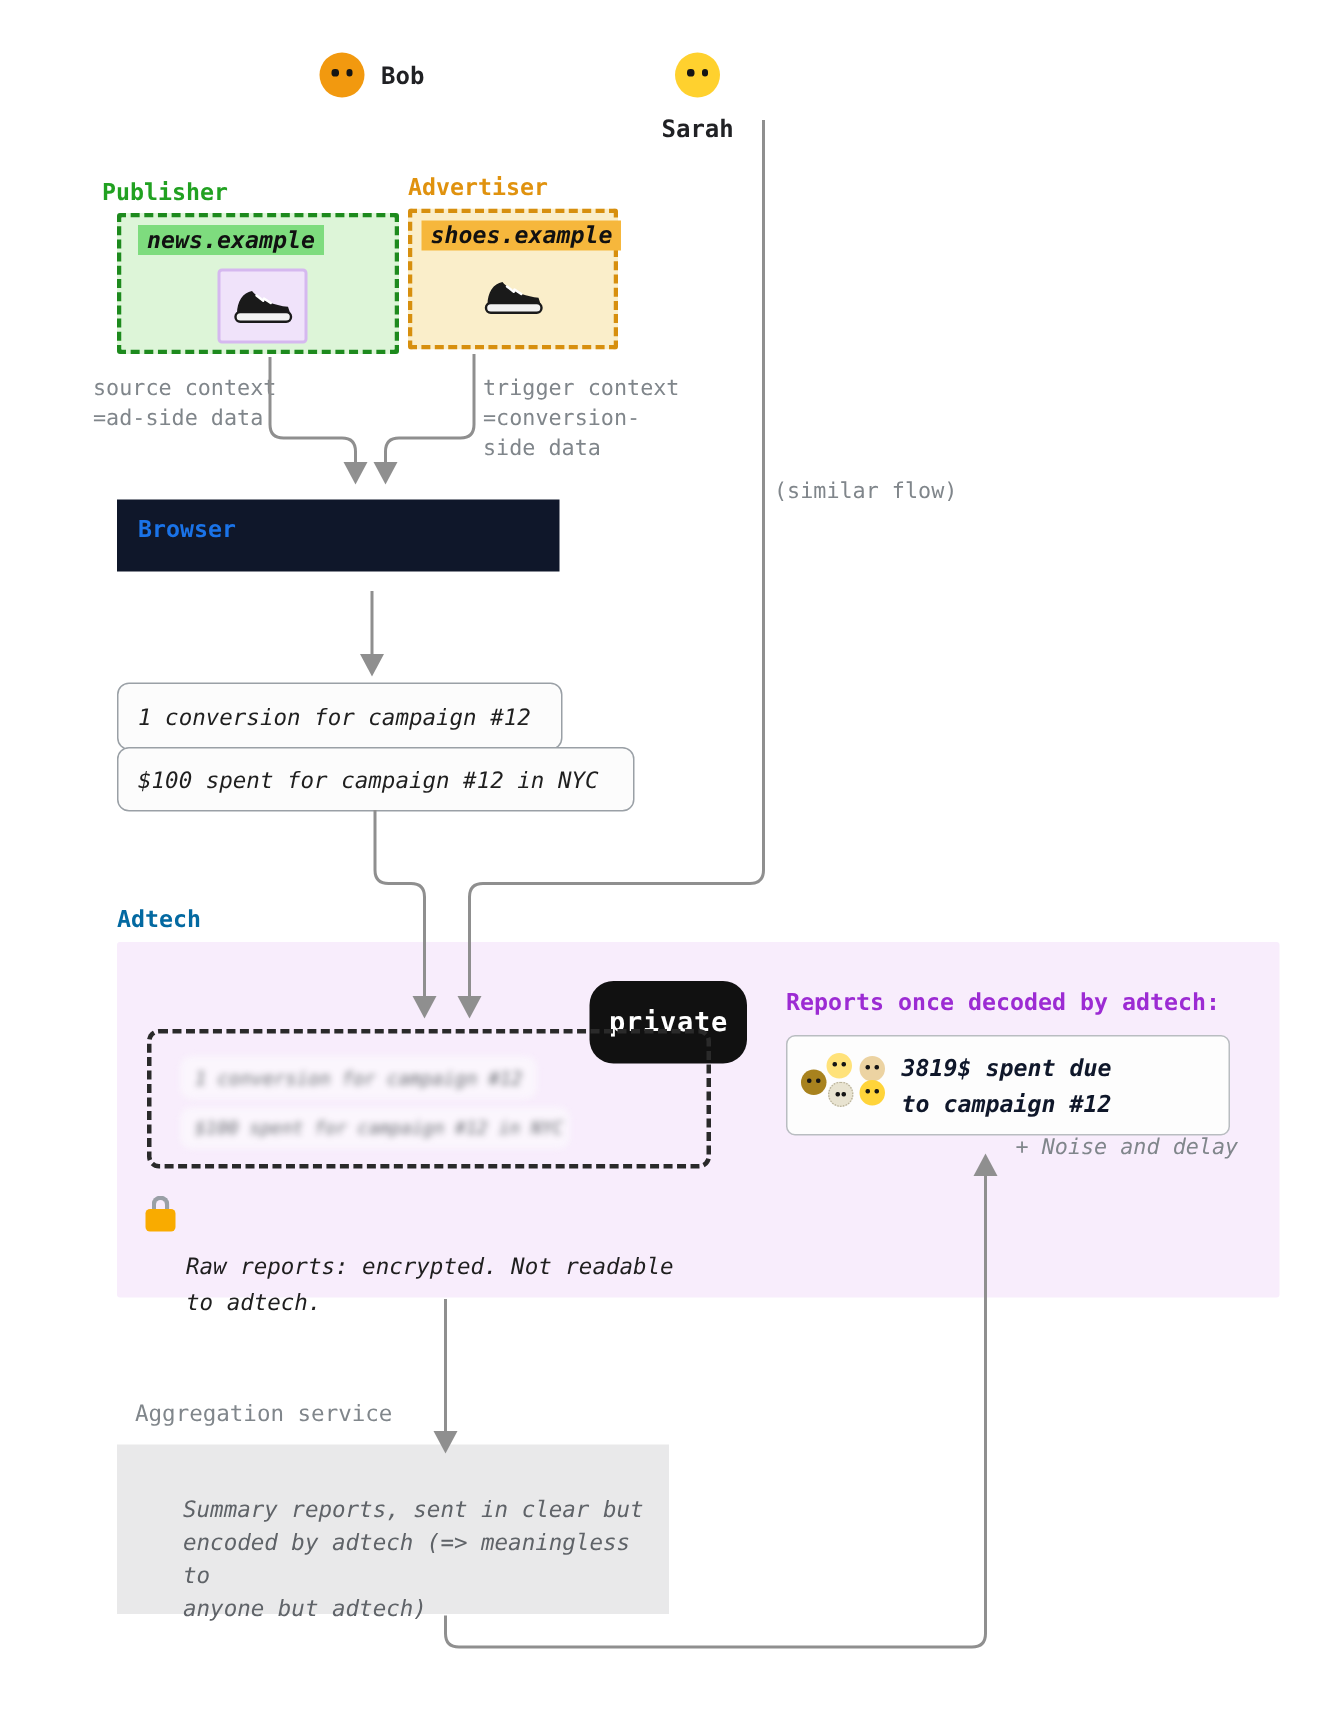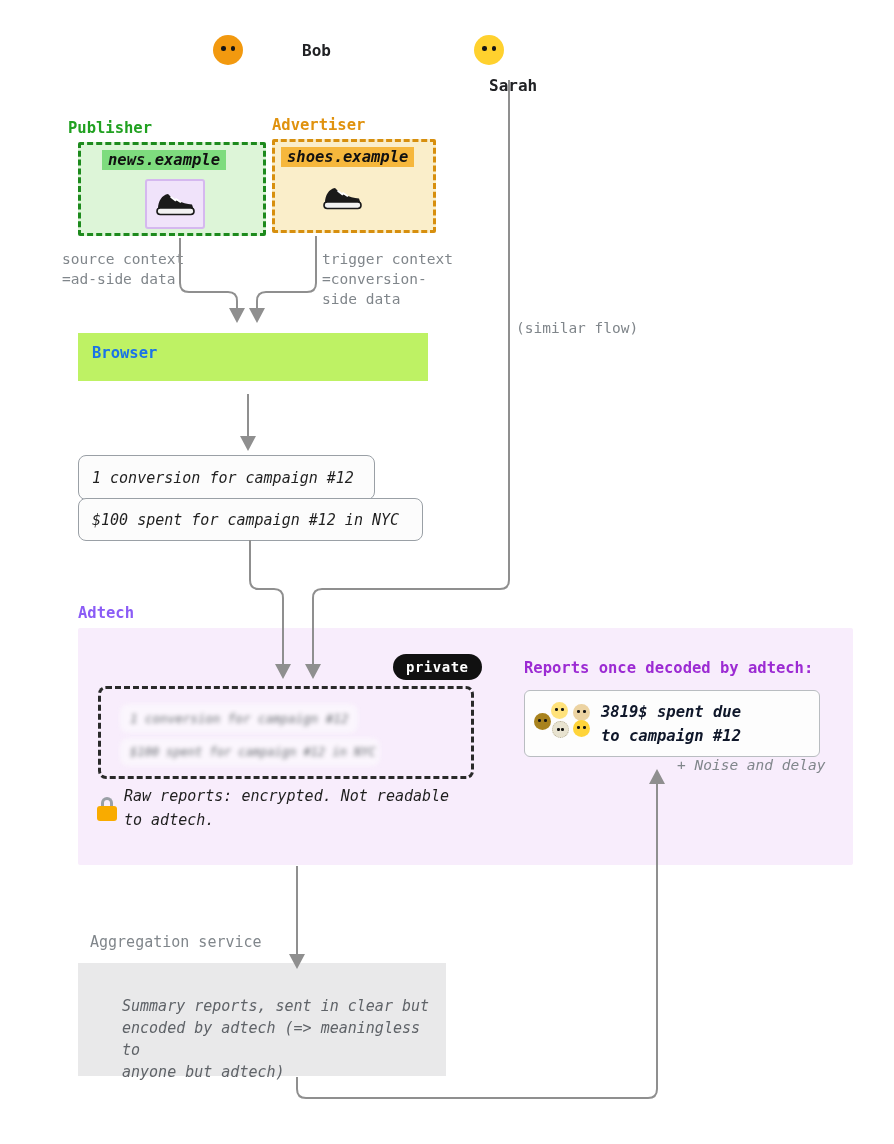--- a/index.html
+++ b/index.html
@@ -13,53 +13,53 @@
   
   .actor{display:flex;align-items:center;gap:11px;}
   .face{position:relative;border-radius:50%;}
   .face-lg{width:30px;height:30px;}
   .eye{position:absolute;background:#151515;border-radius:50%;}
   .face-lg .eye{width:4.5px;height:4.5px;top:11px;}
   .face-lg .eye-l{left:8px;}
   .face-lg .eye-r{right:8px;}
   .bob-face{background:#f2990f;}
   .sarah-face{background:#ffd12e;}
-  .actor-name{font-weight:bold;font-size:16px;color:#202124;margin-left:48px;}
+  .actor-name{font-weight:bold;font-size:16px;color:#202124;}
 
   
   .sec-label{font-weight:bold;font-size:15.5px;}
   .lbl-green{color:#21a121;}
   .lbl-orange{color:#e0920e;}
-  .lbl-purple{color:#8b5cf6;}
+  .lbl-purple{color:#0369a1;}
   .lbl-gray{color:#80868b;font-weight:normal;font-size:15px;margin-left:12px;}
 
   
   .pub-box{left:78px;top:142px;width:188px;height:94px;background:#ddf5d8;border:3px dashed #1d8a1d;border-radius:2px;box-sizing:border-box;}
-  .adv-box{left:272px;top:139px;width:164px;height:94px;background:#faeeca;border:3px dashed #d78f0e;border-radius:2px;box-sizing:border-box;}
+  .adv-box{left:272px;top:139px;width:140px;height:94px;background:#faeeca;border:3px dashed #d78f0e;border-radius:2px;box-sizing:border-box;}
   .site-chip{display:inline-block;font-style:italic;font-weight:bold;font-size:15.5px;color:#111;padding:1px 6px;}
   .chip-green{background:#7edc7e;}
   .chip-orange{background:#f6b73c;}
   .ad-frame{position:absolute;left:64px;top:34px;width:60px;height:50px;background:#f0e3fa;border:2px solid #d5b8ef;border-radius:3px;display:flex;align-items:center;justify-content:center;box-sizing:border-box;}
   .shoe-wrap{display:flex;align-items:center;justify-content:center;}
 
   
   .note{color:#80868b;font-size:14.5px;line-height:20px;}
 
   
-  .browser-box{left:78px;top:333px;width:350px;height:48px;background:#bef264;box-sizing:border-box;padding:10px 0 0 14px;}
+  .browser-box{left:78px;top:333px;width:295px;height:48px;background:#0f172a;box-sizing:border-box;padding:10px 0 0 14px;}
   .browser-label{color:#1a73e8;font-weight:bold;font-size:15.5px;}
 
   
   .report-pill{background:#fcfcfc;border:1.5px solid #9aa0a6;border-radius:8px;box-sizing:border-box;
     font-style:italic;font-size:15px;color:#1f1f1f;display:flex;align-items:center;padding-left:13px;}
 
   
   .adtech-box{left:78px;top:628px;width:775px;height:237px;background:#f8edfc;border-radius:2px;}
-  .private-badge{left:393px;top:654px;background:#111111;color:#ffffff;font-weight:bold;font-size:14px;
-    padding:5px 13px;border-radius:16px;letter-spacing:0.5px;}
+  .private-badge{left:393px;top:654px;background:#111111;color:#ffffff;font-weight:bold;font-size:18px;
+    padding:17px 13px;border-radius:16px;letter-spacing:0.5px;}
   .encrypted-frame{left:98px;top:686px;width:376px;height:93px;border:3px dashed #2a2a2a;border-radius:8px;box-sizing:border-box;}
   .blur-pill{position:absolute;background:rgba(252,250,253,0.65);border-radius:8px;display:flex;align-items:center;
     padding-left:10px;font-style:italic;color:#6b6f73;filter:blur(2px);}
 
   
   .lock{width:22px;height:26px;}
   .lock-shackle{position:absolute;left:4px;top:0;width:12px;height:12px;border:3px solid #9aa0a6;border-bottom:none;
     border-radius:7px 7px 0 0;box-sizing:border-box;}
   .lock-body{position:absolute;left:0;top:9px;width:20px;height:15px;background:#f9ab00;border-radius:3px;}
 
@@ -97,21 +97,21 @@
   <div class="abs actor" style="left:441px;top:35px;flex-direction:column;">
     <div class="face face-lg sarah-face">
       <span class="eye eye-l"></span>
       <span class="eye eye-r"></span>
     </div>
     <span class="actor-name">Sarah</span>
   </div>
 
   <div class="abs sec-label lbl-green" style="left:68px;top:119px;">Publisher</div>
   <div class="abs pub-box">
-    <span class="site-chip chip-green" style="position:absolute;left:21px;top:5px;">news.example</span>
+    <span class="site-chip chip-green" style="position:absolute;left:11px;top:5px;">news.example</span>
     <div class="ad-frame">
       <span class="shoe-wrap">
         <svg width="42" height="28" viewBox="0 0 42 28">
           <path d="M4 19 C4 11 8 5 14 4 C18 9 28 13.5 38 14.5 L39.5 19 Z" fill="#1a1a1a"></path>
           <path d="M17 7 L21.5 10.5 M22 9 L26.5 12" stroke="#ffffff" stroke-width="1.6" stroke-linecap="round"></path>
           <rect x="3" y="18" width="37" height="6.5" rx="3.2" fill="#f2f2f2" stroke="#1a1a1a" stroke-width="1.6"></rect>
         </svg>
       </span>
     </div>
   </div>
@@ -149,21 +149,21 @@
 
   <div class="abs encrypted-frame">
     <div class="blur-pill" style="left:19px;top:15px;width:228px;height:29px;font-size:12.5px;">1 conversion for campaign #12</div>
     <div class="blur-pill" style="left:19px;top:49px;width:250px;height:28px;font-size:12px;">$100 spent for campaign #12 in NYC</div>
   </div>
 
   <div class="abs lock" style="left:97px;top:797px;">
     <div class="lock-shackle"></div>
     <div class="lock-body"></div>
   </div>
-  <div class="abs raw-note preline" style="left:124px;top:784px;">Raw reports: encrypted. Not readable
+  <div class="abs raw-note preline" style="left:124px;top:832px;">Raw reports: encrypted. Not readable
 to adtech.</div>
 
   <div class="abs decoded-heading" style="left:524px;top:659px;">Reports once decoded by adtech:</div>
   <div class="abs decoded-box">
     <div>
       <div class="face-sm" style="left:9px;top:22px;background:#a8821e;">
           <span class="eye eye-l"></span>
           <span class="eye eye-r"></span>
         </div>
       <div class="face-sm" style="left:26px;top:11px;background:#ffe27a;">

